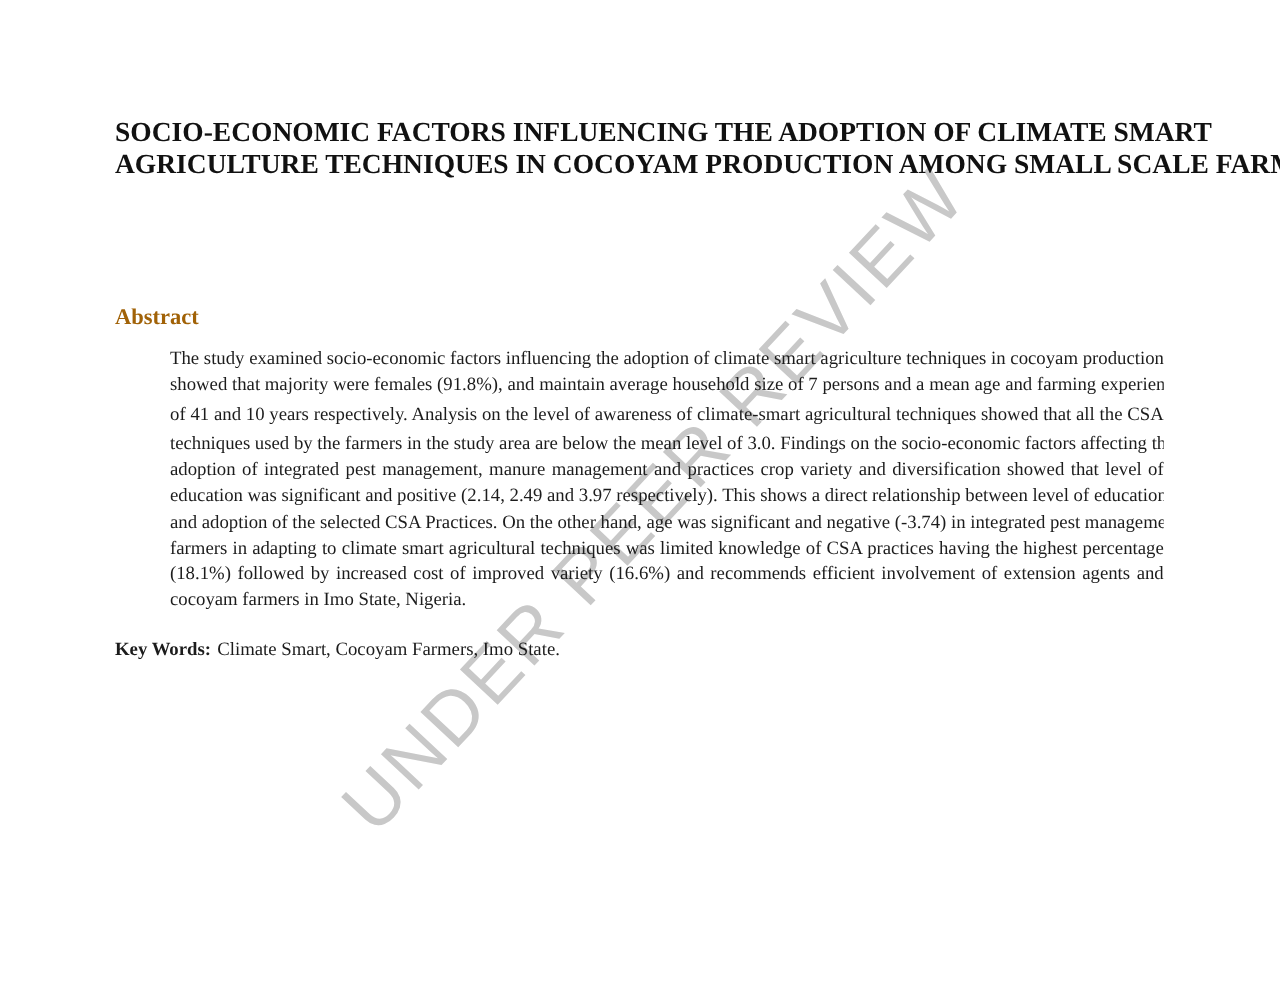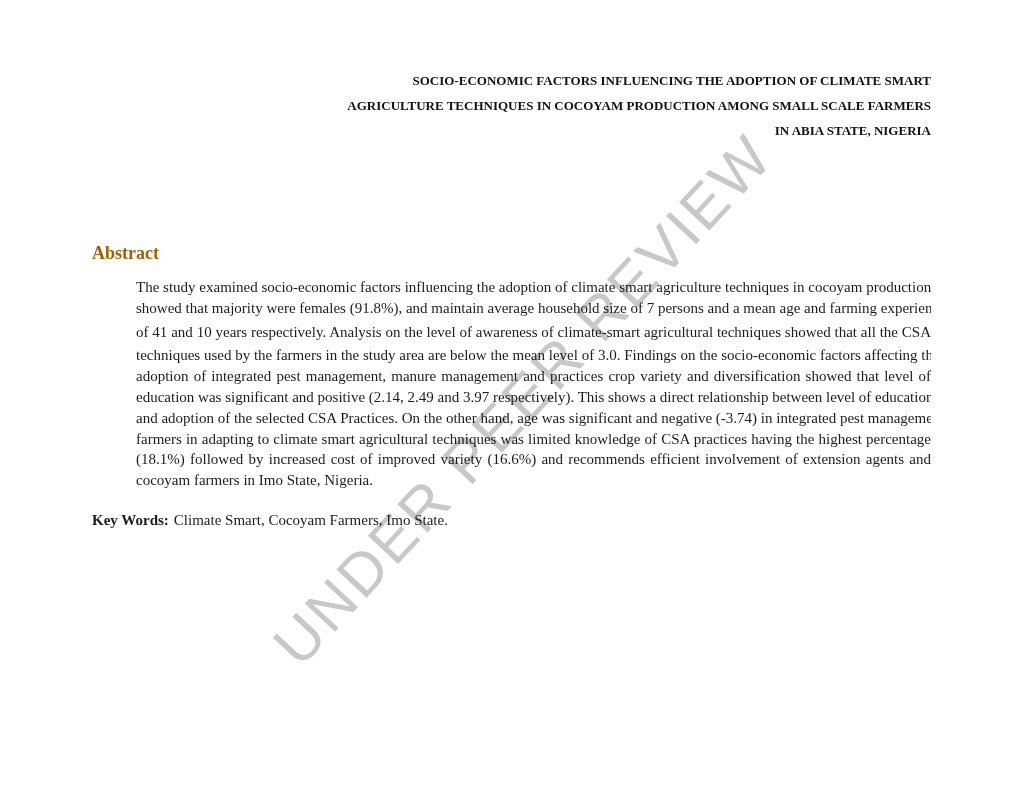--- a/index.html
+++ b/index.html
@@ -25,24 +25,24 @@
     white-space: nowrap;
     z-index: 0;
     user-select: none;
   }
   .content {
     position: relative;
     z-index: 1;
     padding: 0 93px 0 92px;
   }
   .title {
-    margin-top: 68px;
-    text-align: right;
+    margin-top: 93px;
+    text-align: left;
     font-weight: bold;
-    font-size: 13px;
+    font-size: 22px;
     line-height: 25px;
     color: #111111;
   }
   .title-line { white-space: nowrap; }
   .abstract-heading {
     margin-top: 100px;
     font-weight: bold;
     font-size: 18px;
     line-height: 20px;
     color: #a16207;
@@ -71,21 +71,20 @@
 </head>
 <body>
 
 <div class="page">
   <div class="watermark">UNDER PEER REVIEW</div>
 
   <div class="content">
     <div class="title">
       <div class="title-line">SOCIO-ECONOMIC FACTORS INFLUENCING THE ADOPTION OF CLIMATE SMART</div>
       <div class="title-line">AGRICULTURE TECHNIQUES IN COCOYAM PRODUCTION AMONG SMALL SCALE FARMERS</div>
-      <div class="title-line">IN ABIA STATE, NIGERIA</div>
     </div>
 
     <div class="abstract-heading">Abstract</div>
 
     <div class="abstract">
       <div class="aline">The study examined socio-economic factors influencing the adoption of climate smart agriculture techniques in cocoyam production</div>
       <div class="aline">showed that majority were females (91.8%), and maintain average household size of 7 persons and a mean age and farming experience</div>
       <div class="aline gap-before">of 41 and 10 years respectively. Analysis on the level of awareness of climate-smart agricultural techniques showed that all the CSA</div>
       <div class="aline gap-before">techniques used by the farmers in the study area are below the mean level of 3.0. Findings on the socio-economic factors affecting the</div>
       <div class="aline">adoption of integrated pest management, manure management and practices crop variety and diversification showed that level of</div>

